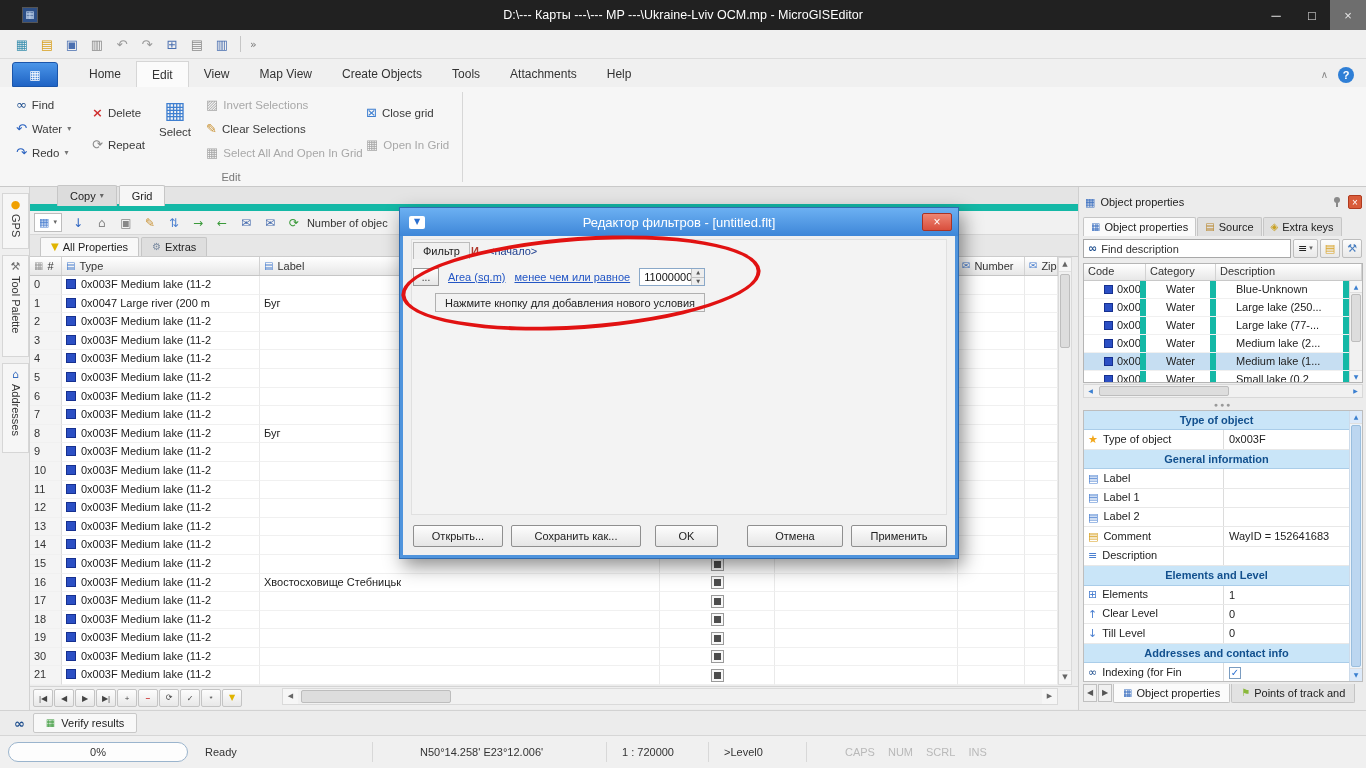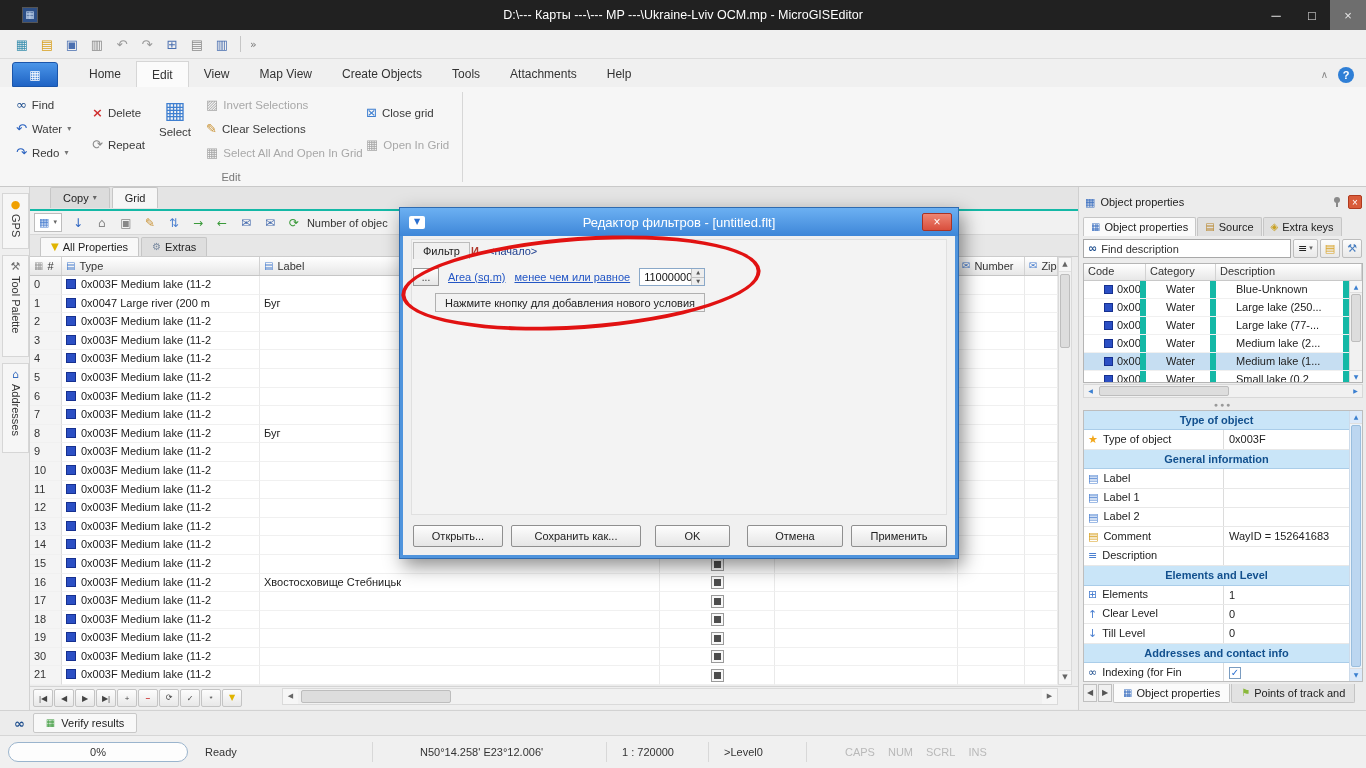--- a/index.html
+++ b/index.html
@@ -48,21 +48,21 @@
   .rgroup-label { position:absolute; left:0; width:462px; bottom:3px; text-align:center; color:#777; }
 
   
   .lsb { position:absolute; left:0; top:187px; width:30px; height:523px; background:#efefef; border-right:1px solid #d2d2d2; }
   .lsb-tab { position:absolute; left:2px; width:27px; background:#f6f6f6; border:1px solid #d6d6d6; display:flex; flex-direction:column; align-items:center; padding-top:5px; }
   .lsb-tab .ico { font-size:12px; }
   .vtext { writing-mode:vertical-rl; font-size:11px; color:#333; margin-top:4px; }
 
   
   .gpanel { position:absolute; left:30px; top:187px; width:1048px; height:523px; background:#ececec; }
-  .gtabs { position:absolute; left:0; top:0; right:0; height:24px; background:#e4e4e4; border-bottom:2px solid #14b8a6; display:flex; align-items:flex-start; padding-left:20px; }
+  .gtabs { position:absolute; left:0; top:0; right:0; height:24px; background:#e4e4e4; border-bottom:7px solid #14b8a6; display:flex; align-items:center; padding-left:27px; }
   .gtab { display:flex; align-items:center; gap:4px; padding:4px 12px; border:1px solid #c6c6c6; border-bottom:none; background:#dcdcdc; border-radius:2px 2px 0 0; margin-right:2px; }
   .gtab.active { background:#f6f6f6; }
   .gtab .dd { font-size:8px; color:#666; }
   .gtoolbar { position:absolute; left:0; top:24px; right:0; height:24px; background:#f1f1f1; border-bottom:1px solid #d8d8d8; display:flex; align-items:center; padding-left:4px; gap:2px; }
   .tcombo { display:flex; align-items:center; gap:4px; border:1px solid #bdbdbd; background:#fff; height:19px; padding:0 4px; margin-right:3px; }
   .tbtn { min-width:22px; height:20px; display:flex; align-items:center; justify-content:center; border-radius:2px; }
   .tbtn .ico { font-size:12px; }
   .tb-label { color:#333; }
   .ftabs { position:absolute; left:0; top:48px; right:0; height:22px; background:#e7e7e7; border-bottom:1px solid #cccccc; display:flex; align-items:flex-end; padding-left:10px; }
   .ftab { display:flex; align-items:center; gap:4px; padding:3px 10px; border:1px solid #c6c6c6; border-bottom:none; background:#dedede; border-radius:2px 2px 0 0; margin-right:2px; }
@@ -908,19 +908,19 @@
         <span class="spin">
             <span class="ico">▲</span>
             <span class="ico">▼</span>
           </span>
       </span>
     </div>
     <div class="add-btn">Нажмите кнопку для добавления нового условия</div>
 
     <span class="dbtn" style="left:10px;width:90px;">Открыть...</span>
     <span class="dbtn" style="left:108px;width:130px;">Сохранить как...</span>
-    <span class="dbtn" style="left:252px;width:75px;">OK</span>
+    <span class="dbtn" style="left:252px;width:63px;">OK</span>
     <span class="dbtn" style="left:344px;width:96px;">Отмена</span>
     <span class="dbtn" style="left:448px;width:96px;">Применить</span>
   </div>
 </div>
 
 <div class="ellipse"></div>
 
 </body></html>

